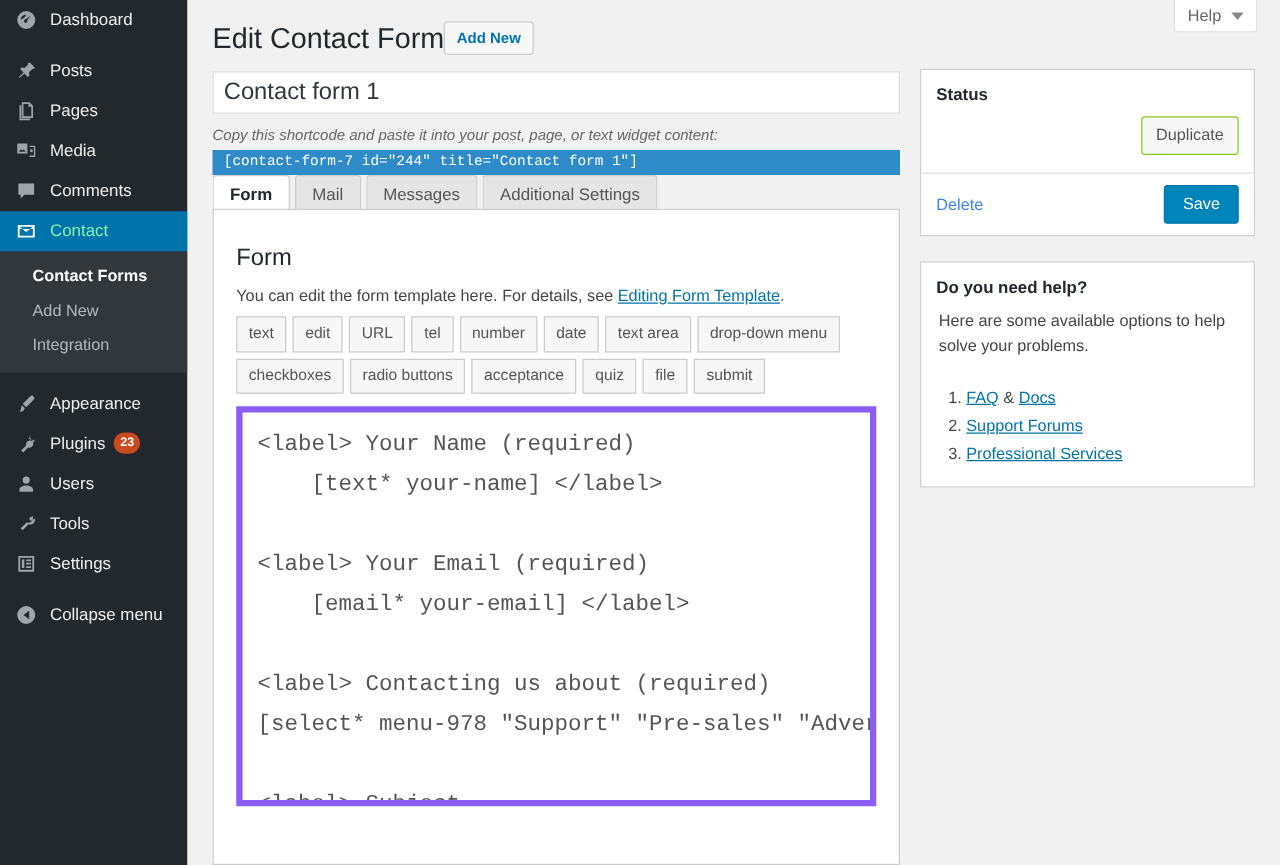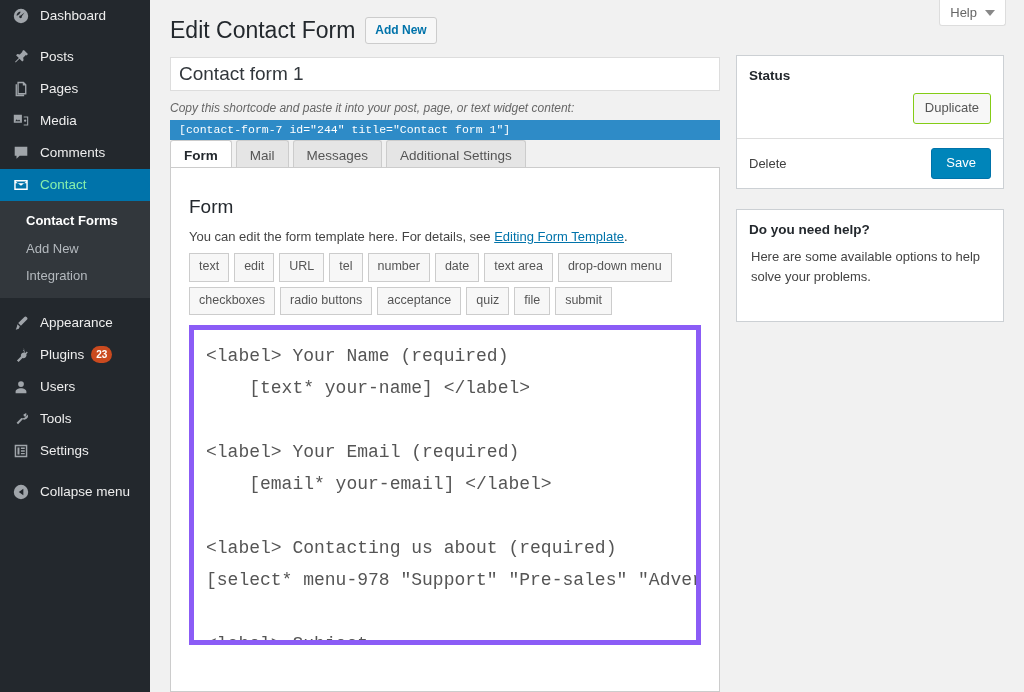--- a/index.html
+++ b/index.html
@@ -99,21 +99,21 @@
   }
   .caret-down {
     width: 0; height: 0;
     border-left: 5px solid transparent;
     border-right: 5px solid transparent;
     border-top: 6px solid #888;
   }
 
   .page-head {
     position: absolute; left: 20px; top: 16px;
-    display: flex; align-items: center; gap: 10px;
+    display: flex; align-items: center; 
   }
   h1.page-title {
     font-size: 23px;
     font-weight: 400;
     color: #23282d;
     line-height: 1.3;
   }
   .page-title-action {
     display: inline-block;
     padding: 3px 9px 4px;
@@ -265,21 +265,21 @@
     cursor: pointer;
     line-height: 1.5;
   }
   .postbox-footer {
     display: flex; align-items: center; justify-content: space-between;
     padding: 9px 12px;
     border-top: 1px solid #ddd;
     background: #fff;
   }
   .delete-link {
-    color: #404040;
+    color: #3b82f6;
     font-size: 13px;
     text-decoration: none;
     cursor: pointer;
   }
   .button-primary {
     display: inline-block;
     padding: 5px 14px 6px;
     background: #0085ba;
     border: 1px solid #0073aa;
     border-radius: 3px;
@@ -504,18 +504,23 @@
         <div class="postbox-footer">
           <span class="delete-link">Delete</span>
           <span class="button-primary">Save</span>
         </div>
       </div>
 
       <div class="postbox">
         <div class="postbox-title">Do you need help?</div>
         <div class="help-box-body">
           <p>Here are some available options to help solve your problems.</p>
+          <ol class="help-list">
+            <li><a href="#">FAQ</a><span> &amp; </span><a href="#">Docs</a></li>
+            <li><a href="#">Support Forums</a></li>
+            <li><a href="#">Professional Services</a></li>
+          </ol>
         </div>
       </div>
 
     </div>
   </div>
 </div>
 
 </body></html>

